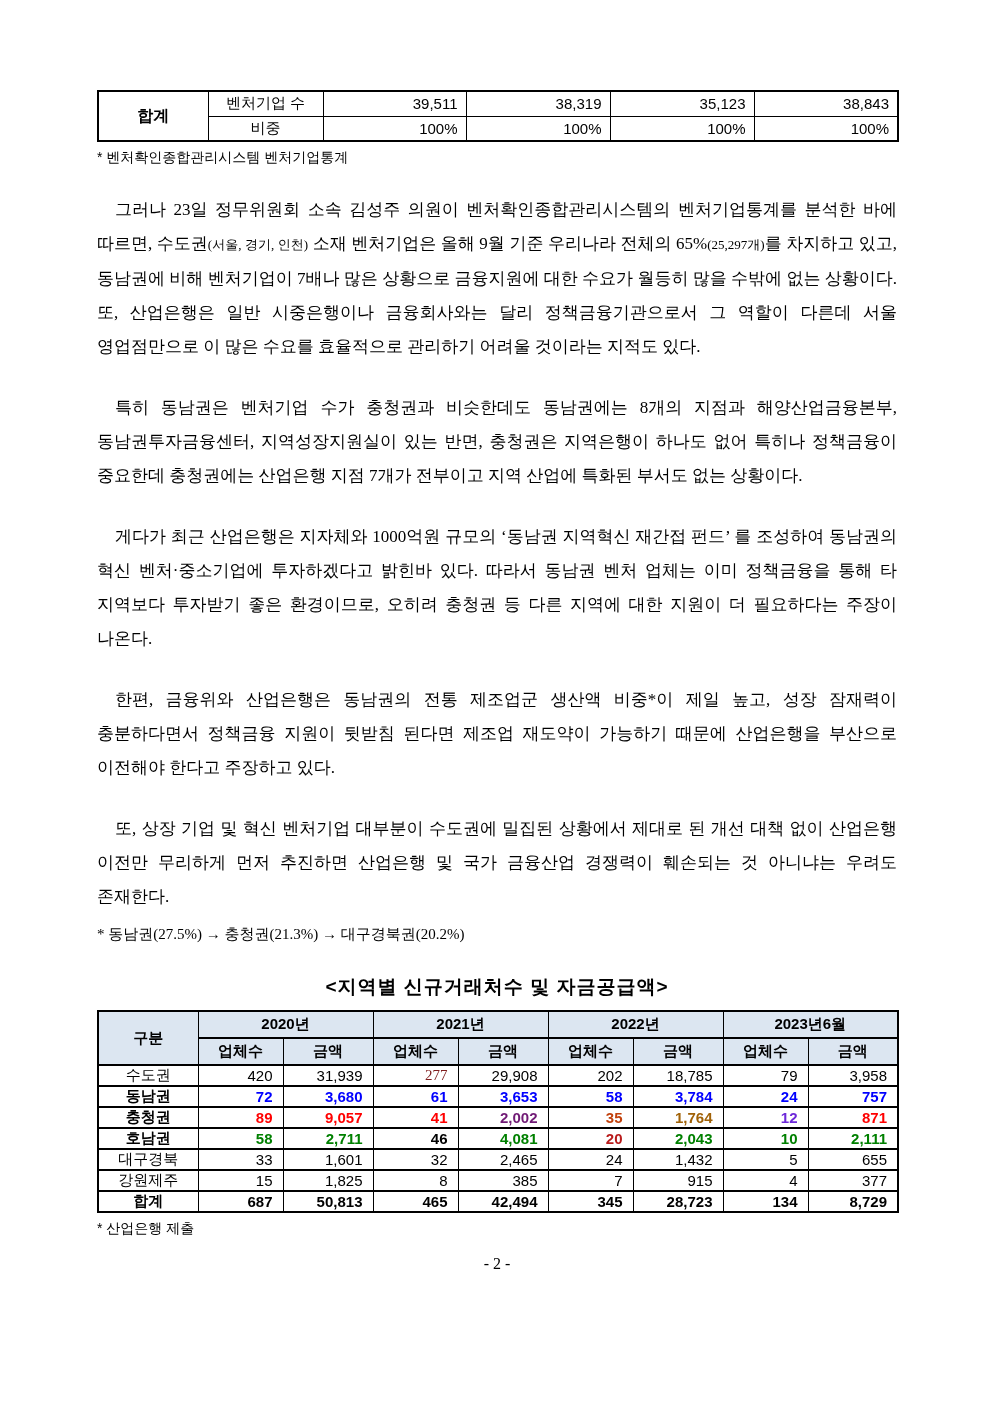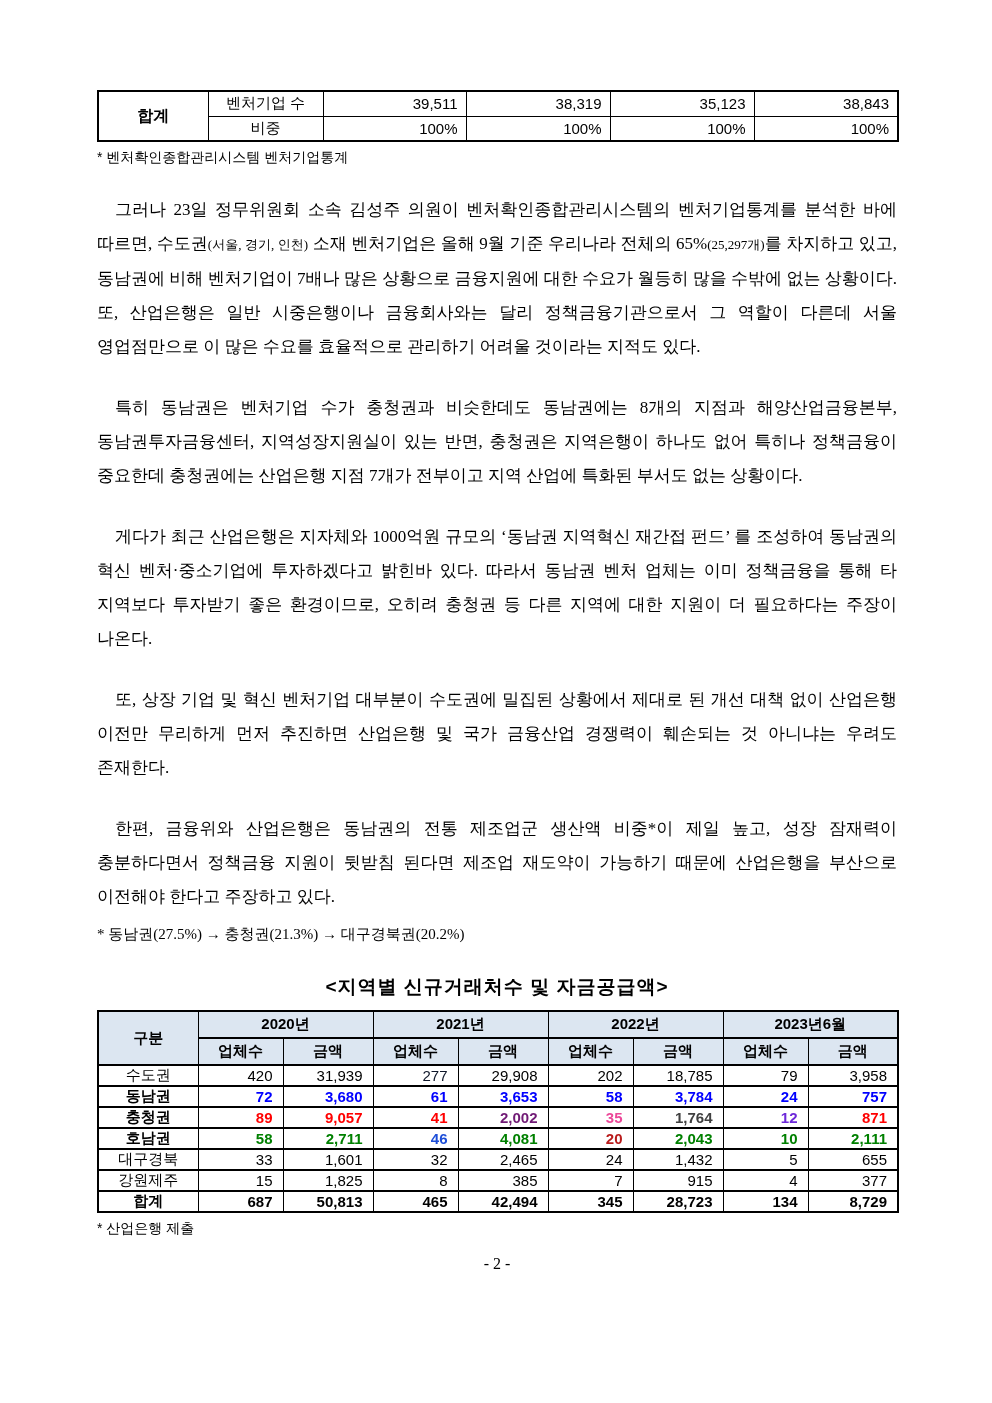--- a/index.html
+++ b/index.html
@@ -138,22 +138,22 @@
         <td class="num">100%</td>
       </tr>
     </tbody>
   </table>
   <div class="footnote-sans">* 벤처확인종합관리시스템 벤처기업통계</div>
 
   <div class="paragraphs">
       <p class="para"><span>그러나 23일 정무위원회 소속 김성주 의원이 벤처확인종합관리시스템의 벤처기업통계를 분석한 바에 따르면, 수도권</span><span class="small-inline">(서울, 경기, 인천)</span><span> 소재 벤처기업은 올해 9월 기준 우리나라 전체의 65%</span><span class="small-inline">(25,297개)</span><span>를 차지하고 있고, 동남권에 비해 벤처기업이 7배나 많은 상황으로 금융지원에 대한 수요가 월등히 많을 수밖에 없는 상황이다. 또, 산업은행은 일반 시중은행이나 금융회사와는 달리 정책금융기관으로서 그 역할이 다른데 서울 영업점만으로 이 많은 수요를 효율적으로 관리하기 어려울 것이라는 지적도 있다.</span></p>
       <p class="para"><span>특히 동남권은 벤처기업 수가 충청권과 비슷한데도 동남권에는 8개의 지점과 해양산업금융본부, 동남권투자금융센터, 지역성장지원실이 있는 반면, 충청권은 지역은행이 하나도 없어 특히나 정책금융이 중요한데 충청권에는 산업은행 지점 7개가 전부이고 지역 산업에 특화된 부서도 없는 상황이다.</span></p>
       <p class="para"><span>게다가 최근 산업은행은 지자체와 1000억원 규모의 ‘동남권 지역혁신 재간접 펀드’ 를 조성하여 동남권의 혁신 벤처·중소기업에 투자하겠다고 밝힌바 있다. 따라서 동남권 벤처 업체는 이미 정책금융을 통해 타 지역보다 투자받기 좋은 환경이므로, 오히려 충청권 등 다른 지역에 대한 지원이 더 필요하다는 주장이 나온다.</span></p>
+      <p class="para"><span>한편, 금융위와 산업은행은 동남권의 전통 제조업군 생산액 비중*이 제일 높고, 성장 잠재력이 충분하다면서 정책금융 지원이 뒷받침 된다면 제조업 재도약이 가능하기 때문에 산업은행을 부산으로 이전해야 한다고 주장하고 있다.</span></p>
       <p class="para"><span>또, 상장 기업 및 혁신 벤처기업 대부분이 수도권에 밀집된 상황에서 제대로 된 개선 대책 없이 산업은행 이전만 무리하게 먼저 추진하면 산업은행 및 국가 금융산업 경쟁력이 훼손되는 것 아니냐는 우려도 존재한다.</span></p>
-      <p class="para"><span>한편, 금융위와 산업은행은 동남권의 전통 제조업군 생산액 비중*이 제일 높고, 성장 잠재력이 충분하다면서 정책금융 지원이 뒷받침 된다면 제조업 재도약이 가능하기 때문에 산업은행을 부산으로 이전해야 한다고 주장하고 있다.</span></p>
     </div>
 
   <div class="footnote-serif">* 동남권(27.5%) → 충청권(21.3%) → 대구경북권(20.2%)</div>
 
   <div class="table-title">&lt;지역별 신규거래처수 및 자금공급액&gt;</div>
 
   <table class="region-table">
     <colgroup>
       <col style="width:100px">
       <col style="width:85px">
@@ -182,21 +182,21 @@
         <th>금액</th>
         <th>업체수</th>
         <th>금액</th>
       </tr>
     </thead>
     <tbody>
         <tr>
           <td class="region">수도권</td>
           <td class="num" style="color: rgb(0, 0, 0);">420</td>
           <td class="num" style="color: rgb(0, 0, 0);">31,939</td>
-          <td class="num" style="color: #0f172a;">277</td>
+          <td class="num" style="color: #7f1d1d; font-family: Liberation Serif, serif;">277</td>
           <td class="num" style="color: rgb(0, 0, 0);">29,908</td>
           <td class="num" style="color: rgb(0, 0, 0);">202</td>
           <td class="num" style="color: rgb(0, 0, 0);">18,785</td>
           <td class="num" style="color: rgb(0, 0, 0);">79</td>
           <td class="num" style="color: rgb(0, 0, 0);">3,958</td>
         </tr>
         <tr class="bold-row">
           <td class="region">동남권</td>
           <td class="num" style="color: rgb(0, 0, 255);">72</td>
           <td class="num" style="color: rgb(0, 0, 255);">3,680</td>
@@ -206,30 +206,30 @@
           <td class="num" style="color: rgb(0, 0, 255);">3,784</td>
           <td class="num" style="color: rgb(0, 0, 255);">24</td>
           <td class="num" style="color: rgb(0, 0, 255);">757</td>
         </tr>
         <tr class="bold-row">
           <td class="region">충청권</td>
           <td class="num" style="color: rgb(255, 0, 0);">89</td>
           <td class="num" style="color: rgb(255, 0, 0);">9,057</td>
           <td class="num" style="color: rgb(255, 0, 0);">41</td>
           <td class="num" style="color: #701a75;">2,002</td>
-          <td class="num" style="color: #ec4899; padding-left: 20px;">35</td>
-          <td class="num" style="color: #404040;">1,764</td>
+          <td class="num" style="color: #c2410c; padding-left: 20px;">35</td>
+          <td class="num" style="color: #a16207;">1,764</td>
           <td class="num" style="color: #6d28d9;">12</td>
           <td class="num" style="color: rgb(255, 0, 0);">871</td>
         </tr>
         <tr class="bold-row">
           <td class="region">호남권</td>
           <td class="num" style="color: rgb(0, 128, 0);">58</td>
           <td class="num" style="color: rgb(0, 128, 0);">2,711</td>
-          <td class="num" style="color: #1d4ed8; margin-top: 8px;">46</td>
+          <td class="num" style="color: #000000; margin-top: 8px;">46</td>
           <td class="num" style="color: rgb(0, 128, 0);">4,081</td>
           <td class="num" style="color: #b91c1c; margin-left: 28px;">20</td>
           <td class="num" style="color: rgb(0, 128, 0);">2,043</td>
           <td class="num" style="color: rgb(0, 128, 0);">10</td>
           <td class="num" style="color: rgb(0, 128, 0);">2,111</td>
         </tr>
         <tr>
           <td class="region">대구경북</td>
           <td class="num" style="color: rgb(0, 0, 0);">33</td>
           <td class="num" style="color: rgb(0, 0, 0);">1,601</td>

